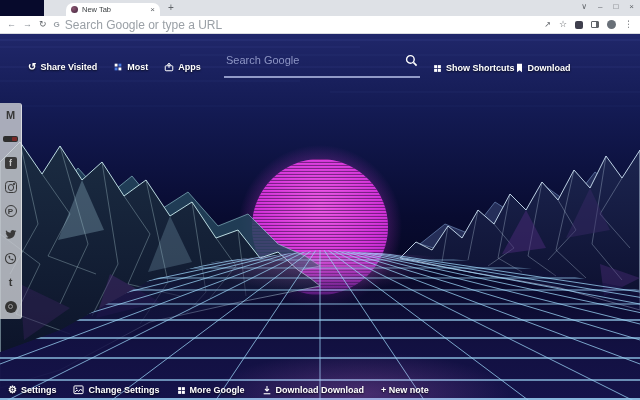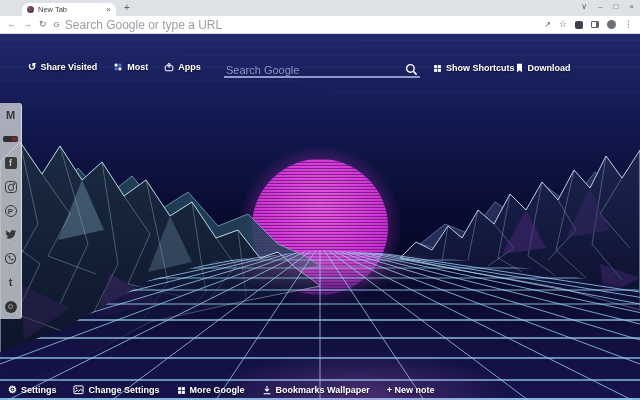--- a/index.html
+++ b/index.html
@@ -1,20 +1,20 @@
 <!DOCTYPE html>
 <html><head>
 <meta charset="utf-8">
 <style>
   html,body{margin:0;padding:0;background:#222;}
   *{box-sizing:border-box;font-family:"Liberation Sans",sans-serif;}
   #stage{width:640px;height:400px;position:relative;overflow:hidden;background:#070a2c;}
 
   
-  .tabstrip{height:16px;background:#dee1e6;position:relative;}
+  .tabstrip{height:16px;background:#dee1e6;position:relative;margin-left:44px;}
   .tab{position:absolute;left:22px;top:3px;width:94px;height:13px;background:#fff;
        border-radius:7px 7px 0 0;display:flex;align-items:center;padding:0 5px;}
   .favicon{width:7px;height:7px;border-radius:50%;flex:0 0 7px;
        background:radial-gradient(circle at 35% 35%,#8a5570,#42243e);margin-right:4px;}
   .tab-title{font-size:7.5px;color:#3c4043;white-space:nowrap;overflow:hidden;flex:1;}
   .tab-close{font-size:8px;color:#5f6368;margin-left:3px;line-height:1;}
   .newtab-btn{position:absolute;left:124px;top:2px;font-size:10px;color:#5f6368;}
   .win-controls{position:absolute;right:6px;top:0;display:flex;gap:11px;align-items:center;height:14px;}
   .win-controls span{font-size:8px;color:#5f6368;line-height:1;}
 
@@ -40,21 +40,21 @@
 
   .nt-toolbar{position:absolute;top:0;left:0;right:0;height:52px;color:#fff;}
   .tb-left{position:absolute;left:28px;top:28px;display:flex;gap:16px;align-items:center;}
   .tb-item{display:flex;align-items:center;gap:4px;font-size:9px;font-weight:bold;
        text-shadow:0 1px 2px rgba(0,0,0,.7);cursor:pointer;}
   .tb-item svg{display:block;}
   .g-hist{font-size:10px;line-height:1;}
   .tb-right{position:absolute;left:433px;top:29px;display:flex;align-items:center;}
 
   .searchwrap{position:absolute;left:224px;top:20px;width:196px;height:24px;
-       border-bottom:2px solid rgba(185,195,235,.75);display:flex;align-items:flex-end;}
+       border-bottom:2px solid rgba(185,195,235,.75);display:flex;align-items:flex-start;}
   .search-input{background:transparent;border:none;outline:none;flex:1;
        font-size:11px;color:#cdd3f0;padding:0 2px;}
   .search-input::placeholder{color:#8d95c4;}
   .mag{flex:0 0 auto;margin-right:2px;}
 
   
   .social{position:absolute;left:0;top:69px;width:22px;height:216px;
        background:rgba(202,205,210,.82);border-right:1px solid rgba(255,255,255,.55);
        border-radius:0 3px 3px 0;display:flex;flex-direction:column;align-items:center;
        justify-content:space-between;padding:5px 0;}
@@ -368,20 +368,20 @@
           <rect x="1.5" y="6.5" width="4" height="4" fill="#fff"></rect>
             <rect x="6.5" y="6.5" width="4" height="4" fill="#fff"></rect>
         </svg>
         <span>More Google</span>
       </div>
       <div class="bb-item">
         <svg width="10" height="10" viewBox="0 0 12 12">
           <path d="M6,1.2 L6,7 M3.6,4.8 L6,7.3 L8.4,4.8" fill="none" stroke="#fff" stroke-width="1.3"></path>
           <line x1="2" y1="10.5" x2="10" y2="10.5" stroke="#fff" stroke-width="1.3"></line>
         </svg>
-        <span>Bookmarks Wallpaper</span>
+        <span>Download Download</span>
       </div>
       <div class="bb-item">
         <span>+ New note</span>
       </div>
     </div>
   </div>
 </div>
 
 </body></html>

